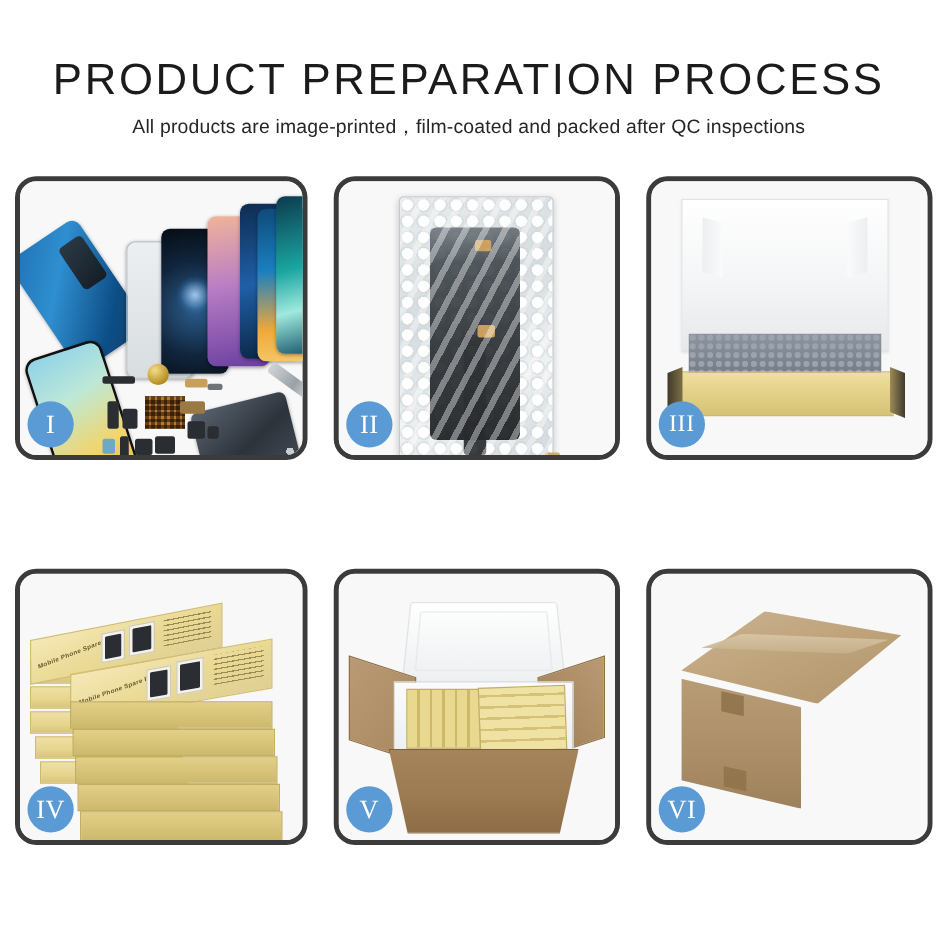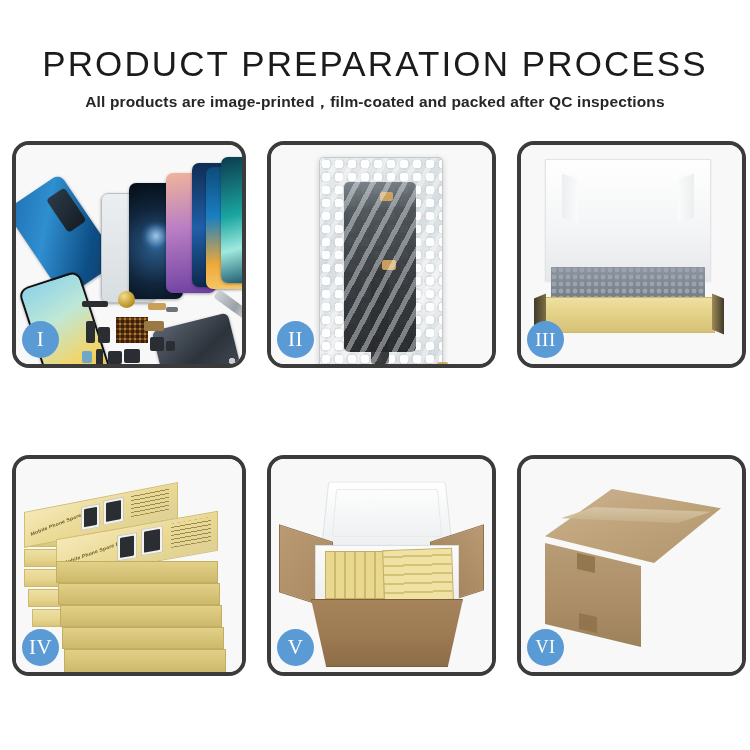--- a/index.html
+++ b/index.html
@@ -12,21 +12,21 @@
   
   .header{position:absolute;left:0;top:0;width:750px;text-align:center;}
   .title{
     margin:0;padding:0;
     font-size:35px;line-height:40px;font-weight:400;
     letter-spacing:2.1px;color:#1b1b1b;
     white-space:nowrap;
   }
   .subtitle{
     margin:0;padding:0;
-    font-size:15.5px;line-height:20px;font-weight:700;
+    font-size:15.5px;line-height:20px;font-weight:400;
     letter-spacing:.15px;color:#262626;
     white-space:nowrap;
   }
 
   
   .grid{position:absolute;left:0;top:0;width:750px;height:750px;}
   .panel{
     position:absolute;
     box-sizing:border-box;
     background:#f8f8f8;
@@ -39,21 +39,21 @@
   .badge{
     position:absolute;
     width:37px;height:37px;border-radius:50%;
     background:#5b9bd5;
     color:#ffffff;
     font-family:"Liberation Serif",serif;
     font-size:21px;line-height:37px;text-align:center;
     letter-spacing:.5px;
     z-index:40;
   }
-  .badge.vi{font-size:18px;}
+  .badge.vi{font-size:21px;}
   .badge.iii{font-size:19px;}
 
   
 
   
   .p1 .scene{position:absolute;inset:0;}
   .ph{position:absolute;border-radius:6px;box-shadow:0 1px 3px rgba(0,0,0,.35);}
   .ph-blue{
     left:13px;top:38px;width:66px;height:106px;
     transform:rotate(-34deg);

